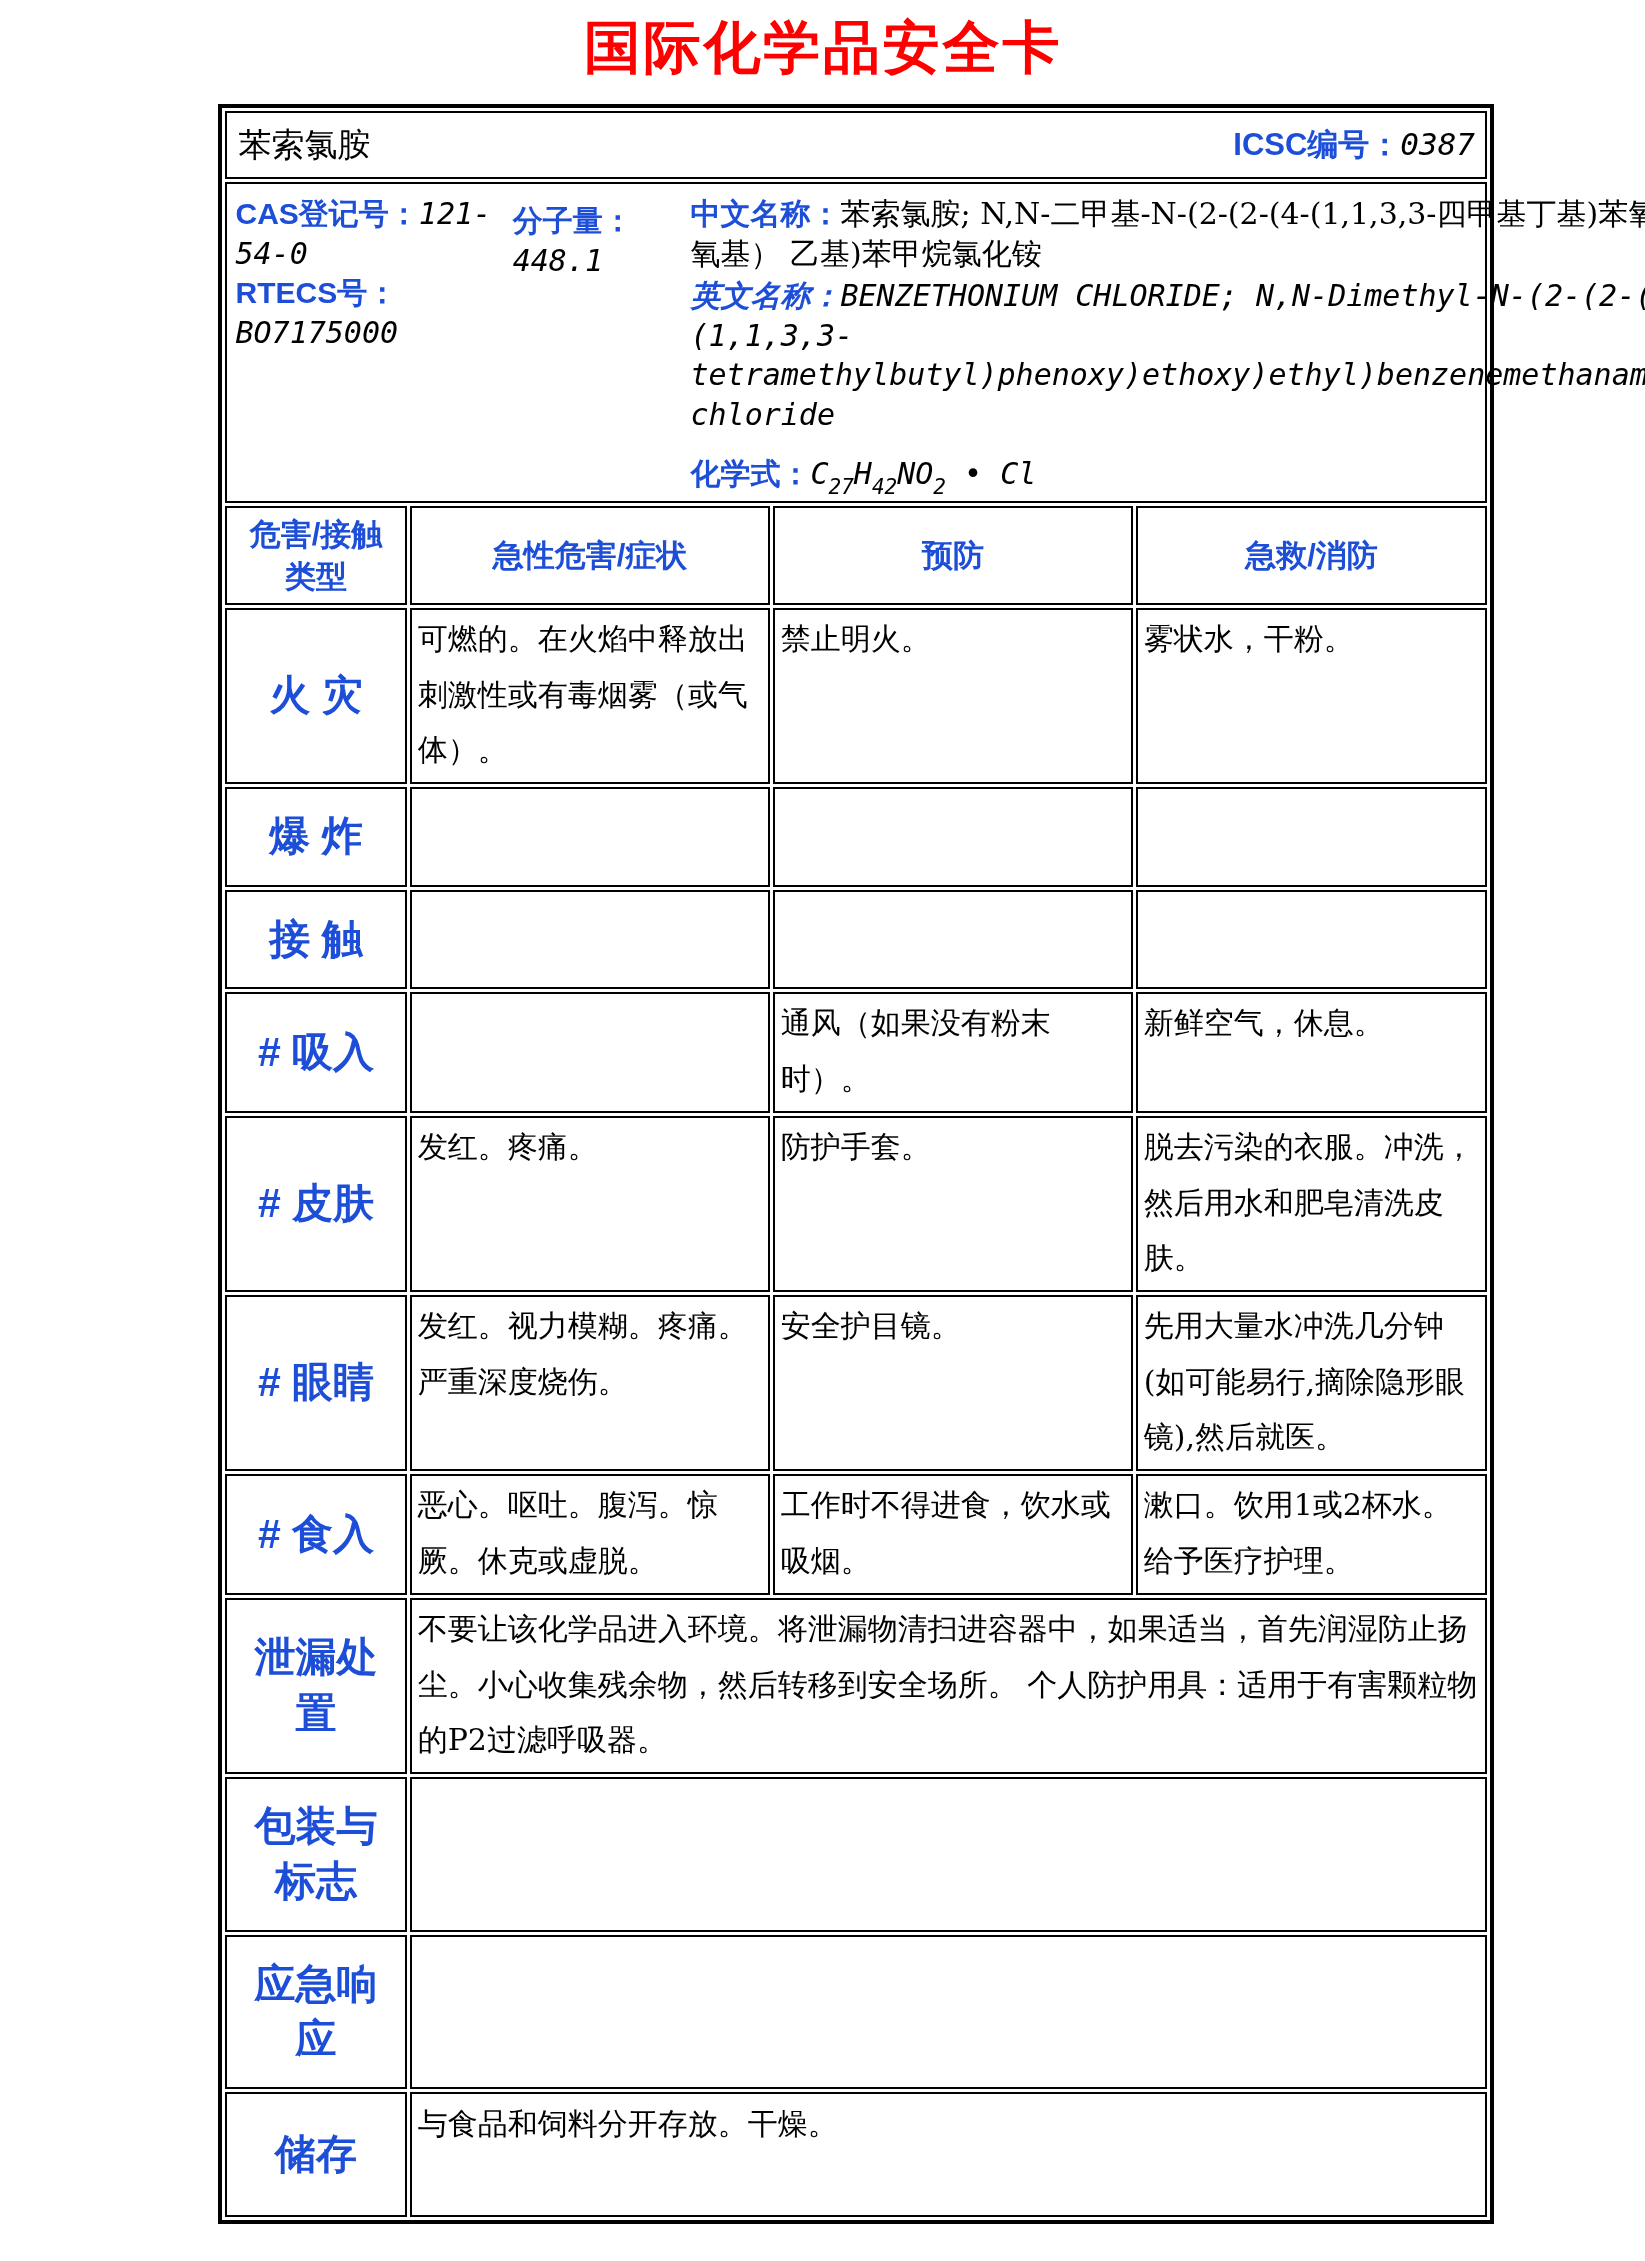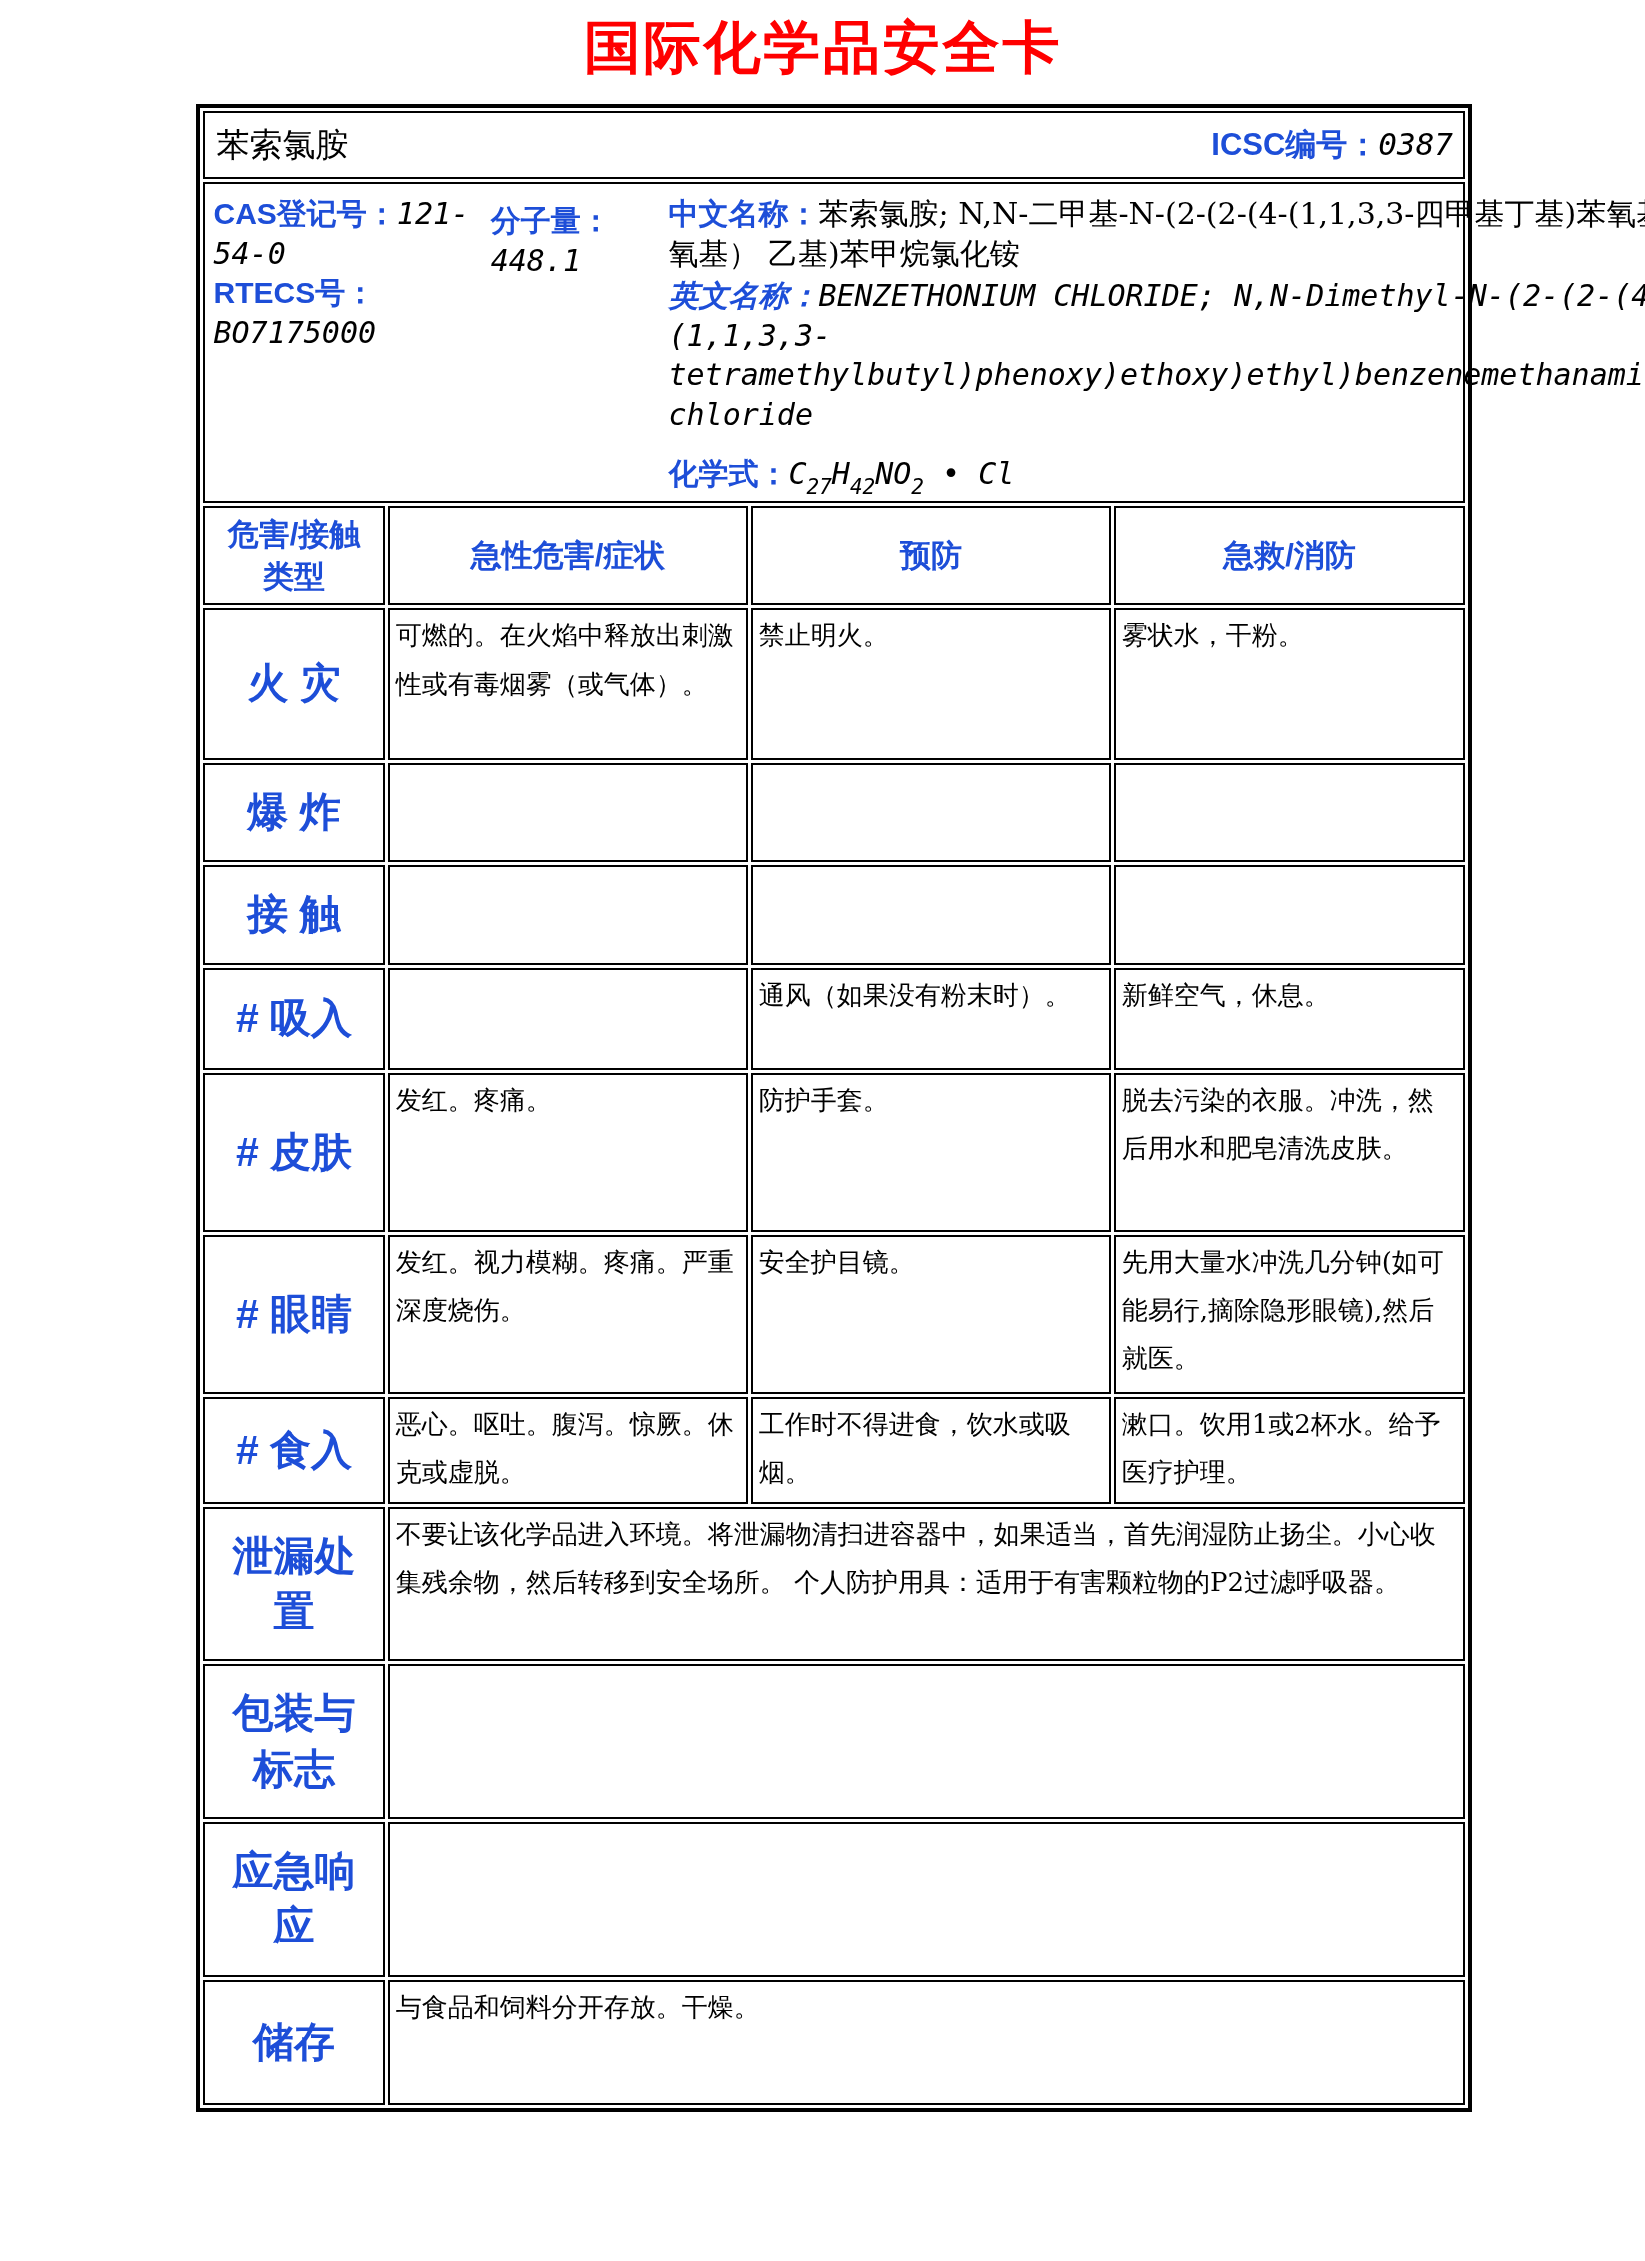--- a/index.html
+++ b/index.html
@@ -19,21 +19,21 @@
     font-family: Liberation Serif, serif;
     font-weight: bold;
     font-size: 57px;
     color: #ff0000;
     letter-spacing: 2.8px;
   }
 
   
   .card {
     position: absolute;
-    left: 196px; top: 104px;
+    left: 218px; top: 104px;
     width: 1276px;
     border: 4.3px solid #000000;
     background: #ffffff;
   }
   table.card-table {
     width: 100%;
     border-collapse: separate;
     border-spacing: 3.6px;
     table-layout: fixed;
   }
@@ -82,21 +82,21 @@
     padding: 5.7px;
   }
   .label-cell {
     vertical-align: middle !important;
     text-align: center;
     font-size: 41px;
     line-height: 1.35;
     padding: 20px;
   }
   .body-cell {
-    font-size: 26px;
+    font-size: 30px;
     line-height: 1.85;
     padding: 1.4px 7px 4.3px 5.7px;
     overflow-wrap: break-word;
   }
 </style>
 </head>
 <body>
 
 <div class="page">
 

